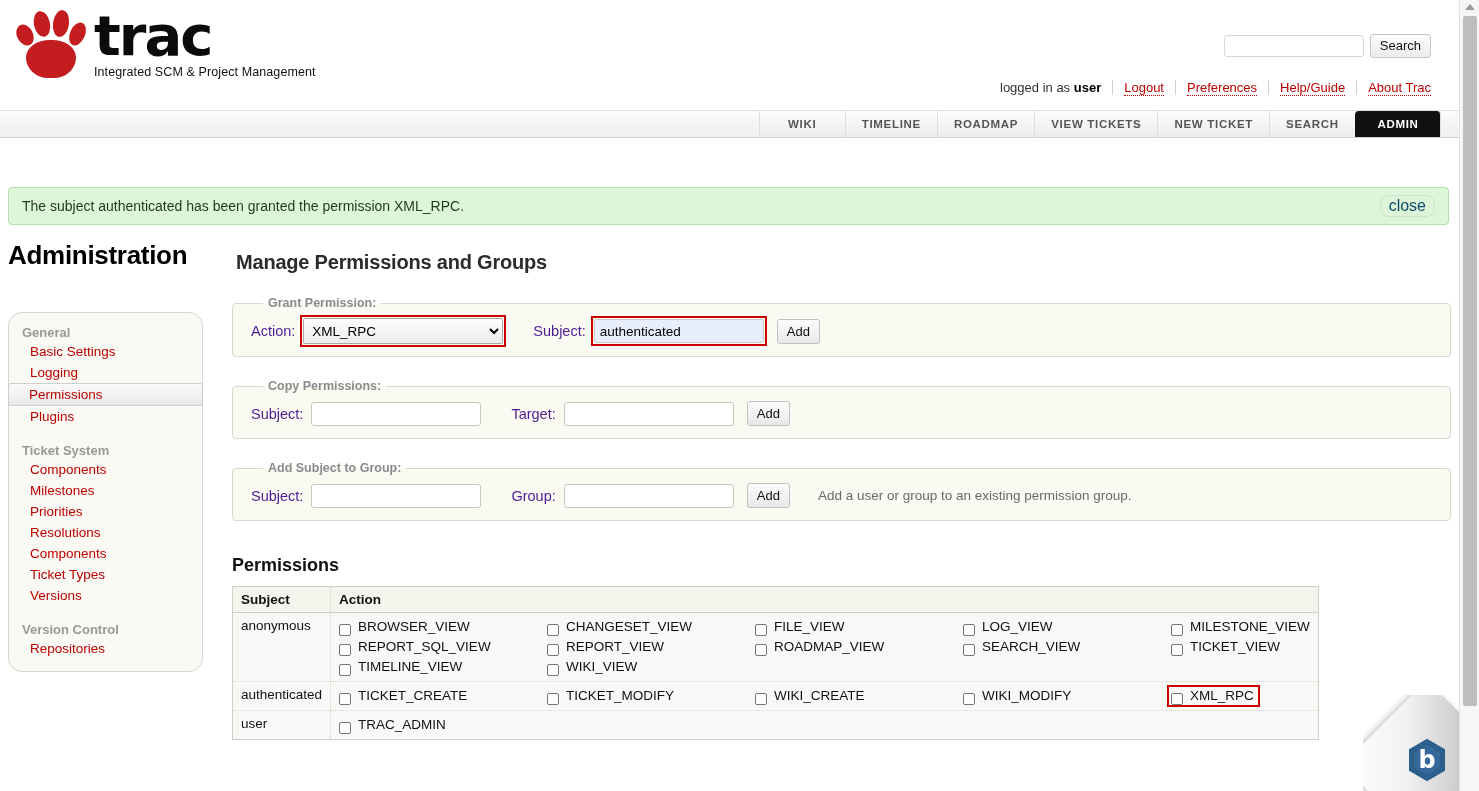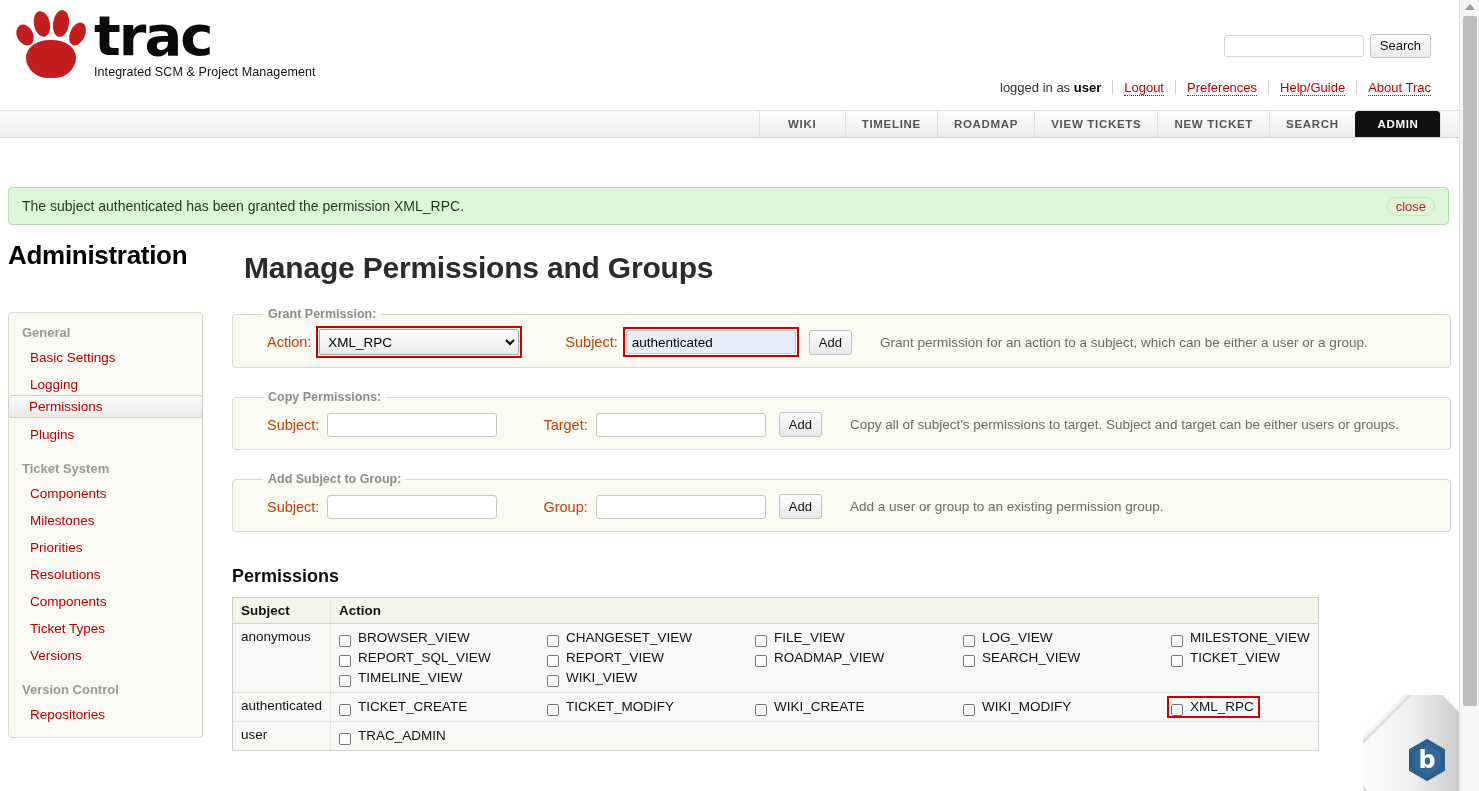--- a/index.html
+++ b/index.html
@@ -159,22 +159,22 @@
     border: 1px solid #b6ddb0;
     border-radius: 4px;
     display: flex;
     align-items: center;
     padding: 0 13px;
     font-size: 14px;
     color: #1b3b18;
   }
   #notice .notice-text { flex: 1; }
   #notice .close-link {
-    color: #b91c1c;
-    font-size: 13px;
+    color: #0c4a6e;
+    font-size: 16px;
     padding: 1px 8px;
     border: 1px solid #cbe3c6;
     border-radius: 9px;
     cursor: pointer;
     text-decoration: none;
   }
 
   
   #content-area {
     position: absolute;
@@ -190,57 +190,56 @@
     letter-spacing: -0.3px;
   }
 
   
   #sidebar {
     position: absolute;
     left: 8px; top: 79px;
     width: 195px;
     background: #faf9f3;
     border: 1px solid #d7d7cf;
-    border-radius: 4px;
+    border-radius: 14px;
     padding: 10px 0 12px 0;
   }
   #sidebar .group-title {
     font-size: 13px;
     font-weight: bold;
     color: #999;
     padding: 2px 0 1px 13px;
   }
   #sidebar .group + .group { margin-top: 14px; }
   #sidebar .nav-item {
     font-size: 13.5px;
     color: #bb0000;
     padding: 2px 0 2px 21px;
     cursor: pointer;
     line-height: 17px;
-    margin-top: 6px;
   }
   #sidebar .nav-item.active {
     background: linear-gradient(#fbfbfb, #e9e9e9);
     border: 1px solid #cfcfcf;
     border-radius: 3px;
     margin: 0 -1px;
     padding-left: 20px;
   }
 
   
   #main {
     position: absolute;
     left: 232px; top: 0;
     width: 1219px;
   }
   #page-title {
-    font-size: 30px;
+    font-size: 20px;
     font-weight: bold;
     color: #2b2b2b;
-    margin: 18px 0 0 12px;
+    margin: 18px 0 0 4px;
     letter-spacing: -0.2px;
   }
 
   fieldset.box {
     margin: 22px 0 0 0;
     border: 1px solid #d9d9d1;
     border-radius: 4px;
     background: #faf9f2;
     padding: 6px 14px 12px 18px;
   }
@@ -252,24 +251,23 @@
     margin-left: 12px;
   }
   .row {
     display: flex;
     align-items: center;
     gap: 0;
     padding-top: 2px;
   }
   .row label.fl {
     font-size: 14.5px;
-    color: #c2410c;
+    color: #4c1d95;
     margin-right: 8px;
     white-space: nowrap;
-    margin-left: 16px;
   }
   .row .gap { width: 30px; }
 
   select.trac-select {
     width: 200px; height: 26px;
     font-family: "Liberation Sans", sans-serif;
     font-size: 13.5px;
     padding: 2px 4px;
     border: 1px solid #a9a9a9;
     border-radius: 2px;
@@ -527,34 +525,32 @@
               <select class="trac-select">
                 <option>XML_RPC</option>
               </select>
             </span>
             <span class="gap"></span>
             <label class="fl">Subject:</label>
             <span class="hl">
               <input type="text" class="trac-text filled" style="width: 170px;" value="authenticated">
             </span>
             <button class="btn-add">Add</button>
-            <span class="hint">Grant permission for an action to a subject, which can be either a user or a group.</span>
           </div>
         </fieldset>
 
         <fieldset class="box">
           <legend>Copy Permissions:</legend>
           <div class="row">
             <label class="fl">Subject:</label>
             <input type="text" class="trac-text" style="width: 170px;" value="">
             <span class="gap"></span>
             <label class="fl">Target:</label>
             <input type="text" class="trac-text" style="width: 170px;" value="">
             <button class="btn-add">Add</button>
-            <span class="hint">Copy all of subject's permissions to target. Subject and target can be either users or groups.</span>
           </div>
         </fieldset>
 
         <fieldset class="box">
           <legend>Add Subject to Group:</legend>
           <div class="row">
             <label class="fl">Subject:</label>
             <input type="text" class="trac-text" style="width: 170px;" value="">
             <span class="gap"></span>
             <label class="fl">Group:</label>

